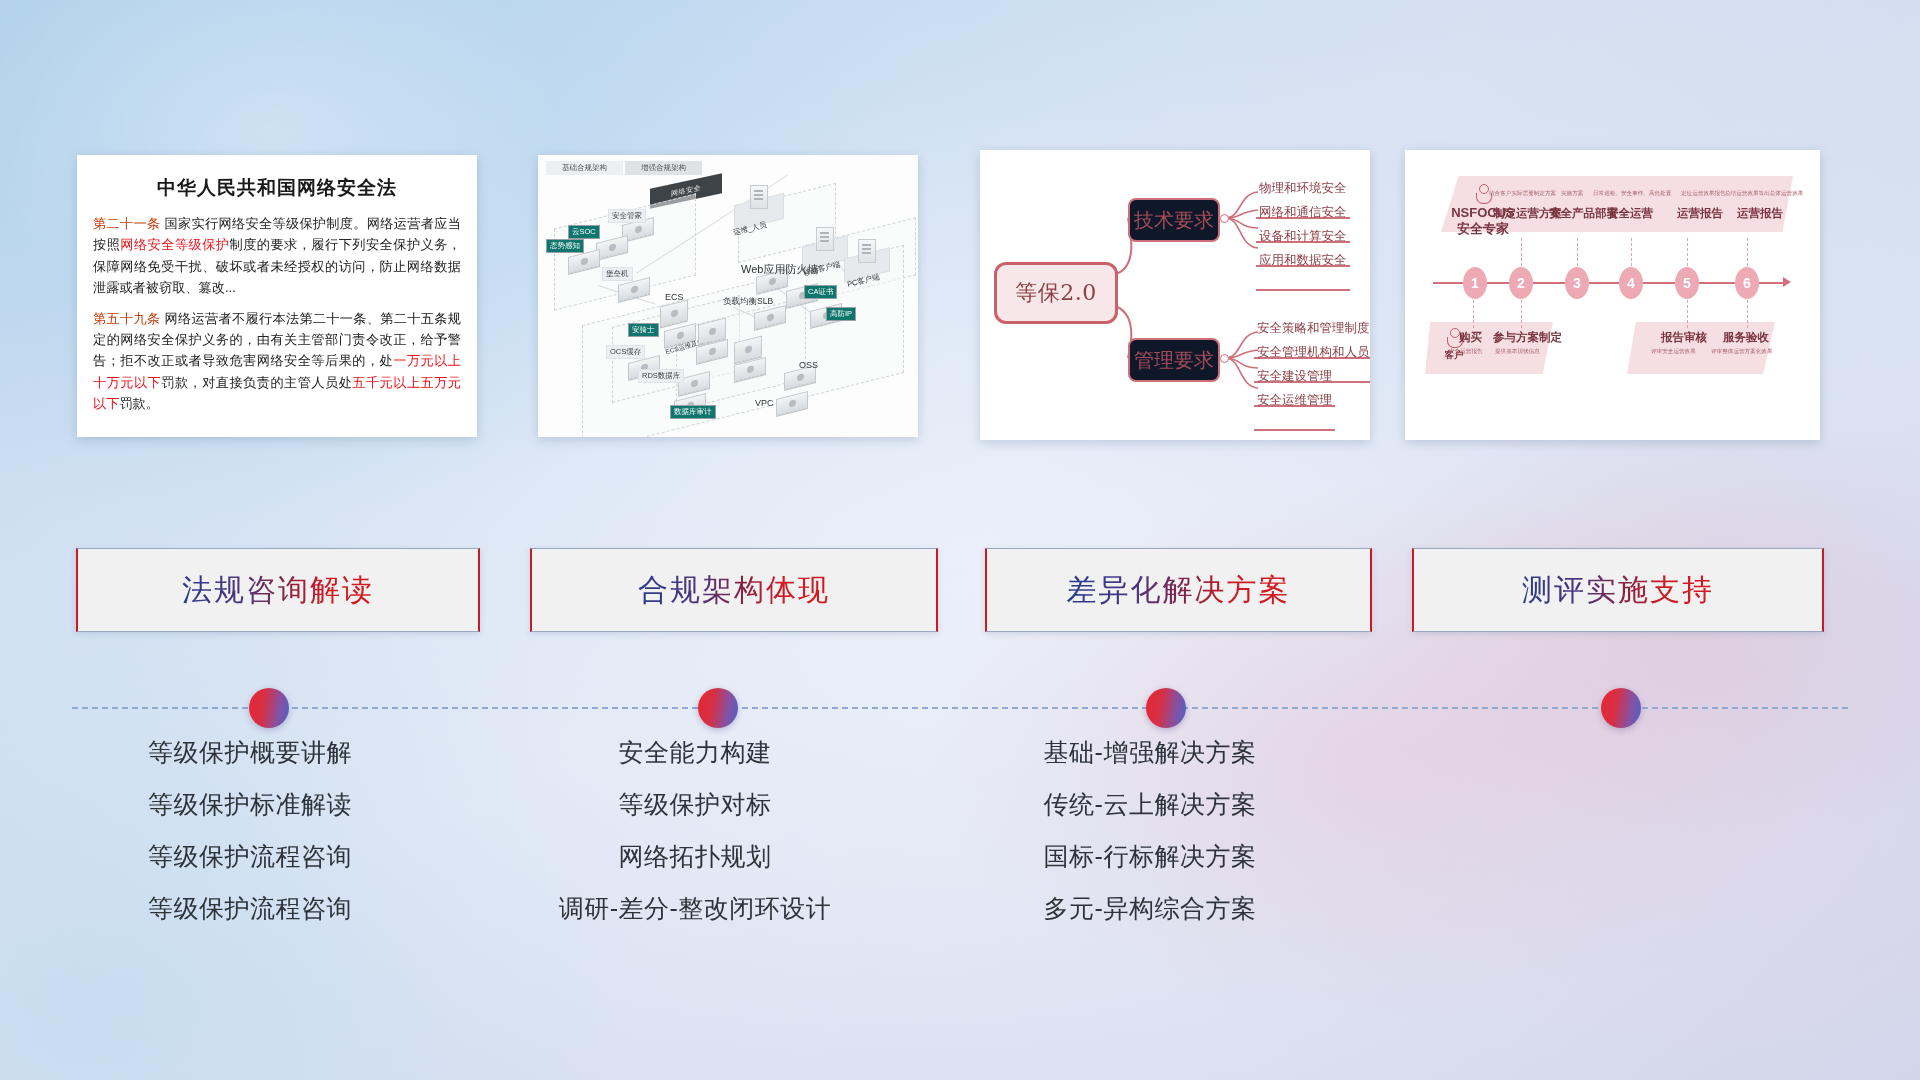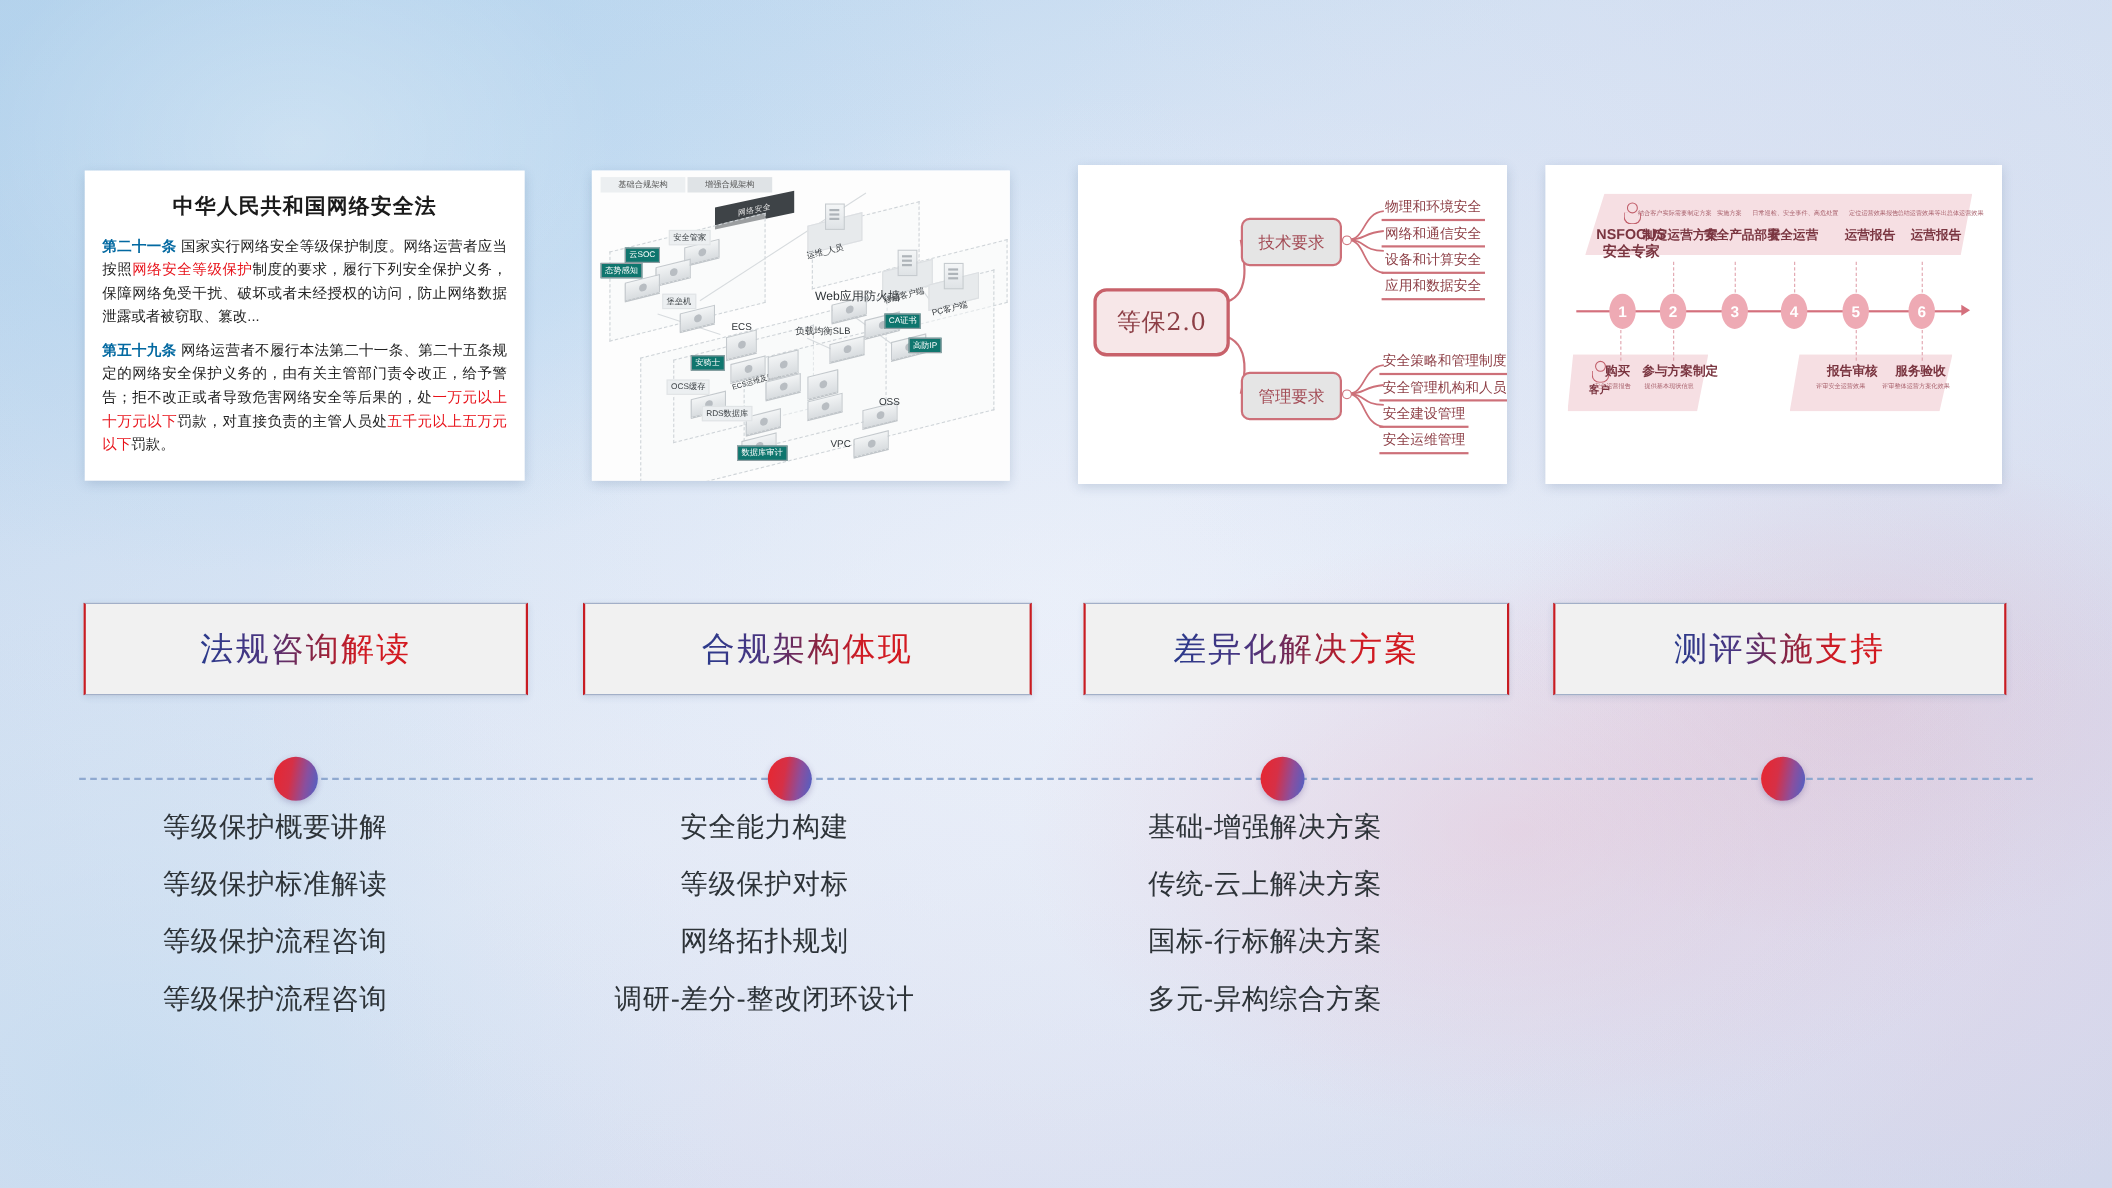--- a/index.html
+++ b/index.html
@@ -44,21 +44,21 @@
   #card2{left:980px;top:150px; width:390px; height:290px;}
   #card3{left:1405px;top:150px;width:415px; height:290px;}
 
   
   .law{padding:14px 16px 10px 16px;box-sizing:border-box;height:100%;}
   .law-title{
     text-align:center;font-weight:bold;font-size:19px;color:#1a1a1a;
     letter-spacing:1px;margin:6px 0 12px 0;
   }
   .law-p{font-size:13.2px;line-height:1.62;color:#222;margin:0 0 9px 0;text-align:justify;}
-  .law-p b{font-weight:bold;color:#0369a1;}
+  .law-p b{font-weight:normal;color:#c2410c;}
   .law-red{color:#e8121a;}
 
   
   .net{position:relative;width:100%;height:100%;background:#fdfdfd;}
   .net-tabs{position:absolute;left:8px;top:6px;display:flex;gap:2px;z-index:5;}
   .net-tab{
     font-size:7.5px;color:#555;background:#eceff1;padding:2px 16px;white-space:nowrap;
   }
   .net-tab.alt{background:#dfe3e6;}
   .net-dark{
@@ -107,30 +107,30 @@
   .mind{position:relative;width:100%;height:100%;background:#fff;}
   .mm-root{
     position:absolute;left:14px;top:112px;width:118px;height:56px;
     border:3px solid #c8616a;border-radius:12px;background:#f7e7e8;
     display:flex;align-items:center;justify-content:center;
     font-size:22px;color:#8d3f46;letter-spacing:.5px;
     font-family:"DejaVu Serif","Liberation Serif",serif;
   }
   .mm-mid{
     position:absolute;width:88px;height:40px;
-    border:2px solid #cd7079;border-radius:8px;background:#e5e5e5;
+    border:2px solid #cd7079;border-radius:8px;background:#0f172a;
     display:flex;align-items:center;justify-content:center;
-    font-size:15px;color:#a34c56;
+    font-size:20px;color:#a34c56;
     font-family:"DejaVu Serif","Liberation Serif",serif;
   }
   #mmTech{left:148px;top:48px;}
   #mmMgmt{left:148px;top:188px;}
   .mm-leaf{
     position:absolute;font-size:12.5px;color:#8d3f46;white-space:nowrap;
-    border-bottom:2px solid #cd7079;padding:0 3px 2px 3px;
+    border-bottom:2px solid #cd7079;padding:0 3px 20px 3px;
     font-family:"DejaVu Serif","Liberation Serif",serif;
   }
   .mm-svg{position:absolute;inset:0;width:100%;height:100%;pointer-events:none;}
   .mm-knob{
     position:absolute;width:7px;height:7px;border:1.3px solid #cd7079;border-radius:50%;
     background:#fff;
   }
 
   
   .tl{position:relative;width:100%;height:100%;background:#fff;}

